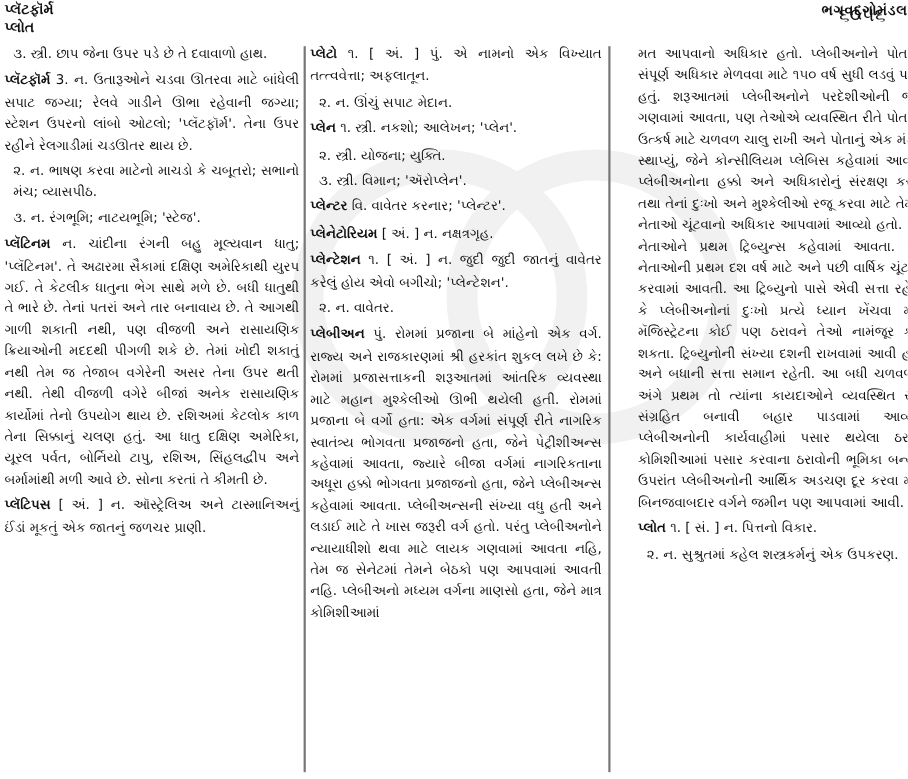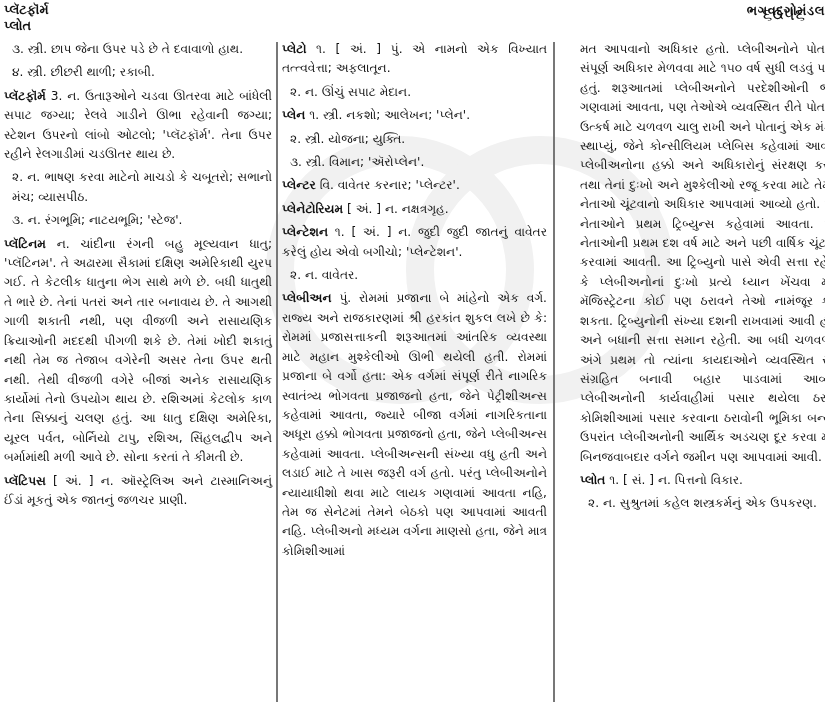--- a/index.html
+++ b/index.html
@@ -27,21 +27,21 @@
     font-size: 12.2px; line-height: 19.4px; text-align: justify;
   }
   .col-left { left: 4px; width: 268px; }
   .col-mid { left: 282px; width: 265px; }
   .col-right { left: 560px; width: 260px; margin-left: 20px; }
   .divider { position: absolute; top: 2px; width: 2px; height: 660px; background: #777777; }
   .divider-1 { left: 276px; }
   .divider-2 { left: 553px; }
   .entry { margin: 0 0 4px 0; }
   .sense { margin: 0 0 4px 0; padding-left: 8px; }
-  .hw { font-weight: bold; }
+  .hw { font-weight: bold; font-family: Liberation Mono, monospace; }
   p { margin: 0; }
 </style>
 </head>
 <body>
 
 <svg class="watermark" viewBox="0 0 420 420">
   <circle cx="150" cy="210" r="120" fill="none" stroke="#f1f1f1" stroke-width="28"></circle>
   <circle cx="290" cy="210" r="120" fill="none" stroke="#f1f1f1" stroke-width="28"></circle>
 </svg>
 
@@ -51,21 +51,20 @@
   <div class="page-title">ભગવદ્ગોમંડલ</div>
   <div class="page-number">૬૦૫૬</div>
 </div>
 
 <div class="columns">
   <div class="divider divider-1"></div>
   <div class="divider divider-2"></div>
 
   <div class="col col-left">
     <p class="sense">૩. સ્ત્રી. છાપ જેના ઉપર પડે છે તે દવાવાળો હાથ.</p>
-    <p class="sense">૪. સ્ત્રી. છીછરી થાળી; રકાબી.</p>
     <p class="entry"><span class="hw">પ્લૅટફૉર્મ</span><span> 3. ન. ઉતારૂઓને ચડવા ઊતરવા માટે બાંધેલી સપાટ જગ્યા; રેલવે ગાડીને ઊભા રહેવાની જગ્યા; સ્ટેશન ઉપરનો લાંબો ઓટલો; 'પ્લૅટફૉર્મ'. તેના ઉપર રહીને રેલગાડીમાં ચડઊતર થાય છે.</span></p>
     <p class="sense">૨. ન. ભાષણ કરવા માટેનો માચડો કે ચબૂતરો; સભાનો મંચ; વ્યાસપીઠ.</p>
     <p class="sense">૩. ન. રંગભૂમિ; નાટયભૂમિ; 'સ્ટેજ'.</p>
     <p class="entry"><span class="hw">પ્લૅટિનમ</span><span> ન. ચાંદીના રંગની બહુ મૂલ્યવાન ધાતુ; 'પ્લૅટિનમ'. તે અઢારમા સૈકામાં દક્ષિણ અમેરિકાથી યુરપ ગઈ. તે કેટલીક ધાતુના ભેગ સાથે મળે છે. બધી ધાતુથી તે ભારે છે. તેનાં પતરાં અને તાર બનાવાય છે. તે આગથી ગાળી શકાતી નથી, પણ વીજળી અને રાસાયણિક ક્રિયાઓની મદદથી પીગળી શકે છે. તેમાં ખોદી શકાતું નથી તેમ જ તેજાબ વગેરેની અસર તેના ઉપર થતી નથી. તેથી વીજળી વગેરે બીજાં અનેક રાસાયણિક કાર્યોમાં તેનો ઉપયોગ થાય છે. રશિઅમાં કેટલોક કાળ તેના સિક્કાનું ચલણ હતું. આ ધાતુ દક્ષિણ અમેરિકા, યૂરલ પર્વત, બોર્નિયો ટાપુ, રશિઅ, સિંહલદ્વીપ અને બર્મામાંથી મળી આવે છે. સોના કરતાં તે કીમતી છે.</span></p>
     <p class="entry"><span class="hw">પ્લૅટિપસ</span><span> [ અં. ] ન. ઑસ્ટ્રેલિઅ અને ટાસ્માનિઅનું ઈંડાં મૂકતું એક જાતનું જળચર પ્રાણી.</span></p>
   </div>
 
   <div class="col col-mid">
     <p class="entry"><span class="hw">પ્લેટો</span><span> ૧. [ અં. ] પું. એ નામનો એક વિખ્યાત તત્ત્વવેત્તા; અફલાતૂન.</span></p>
     <p class="sense">૨. ન. ઊંચું સપાટ મેદાન.</p>

